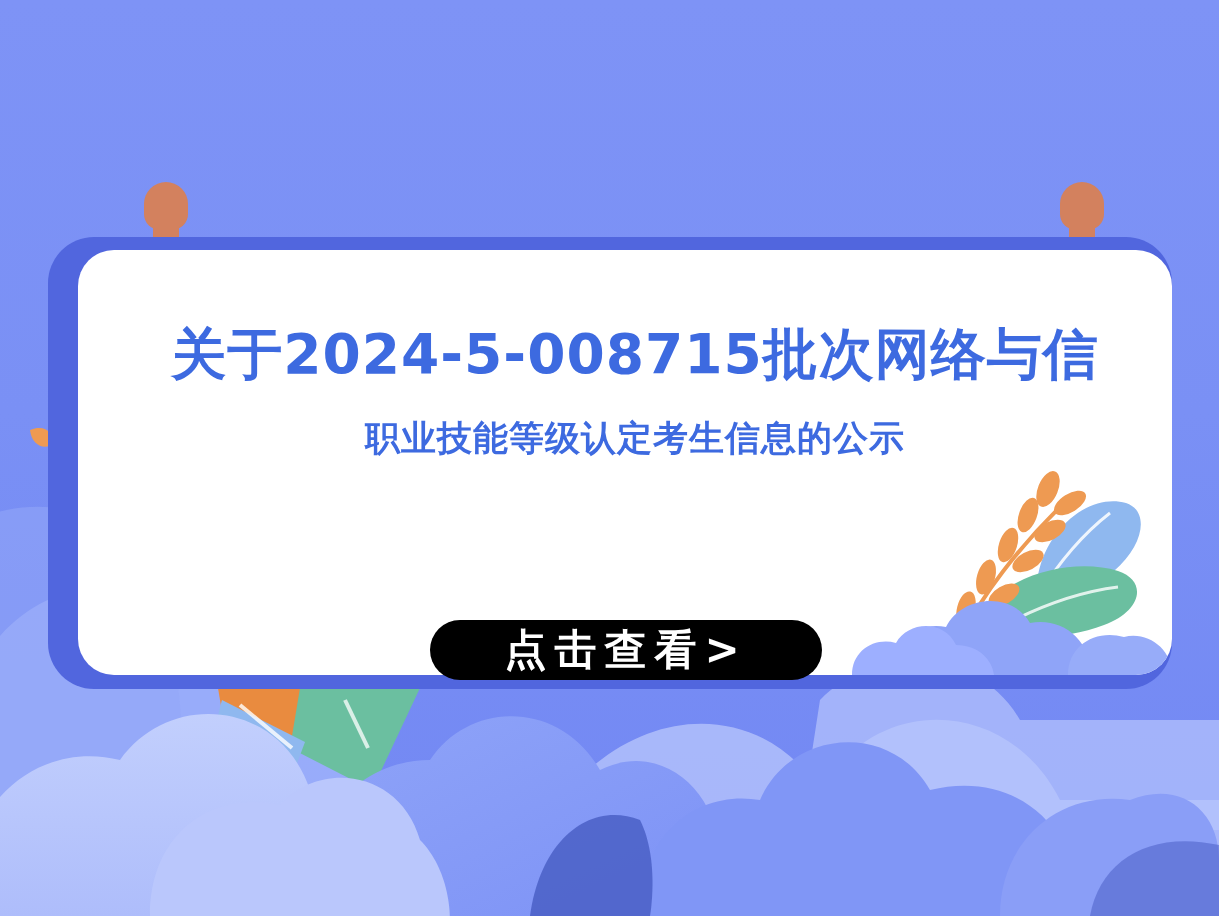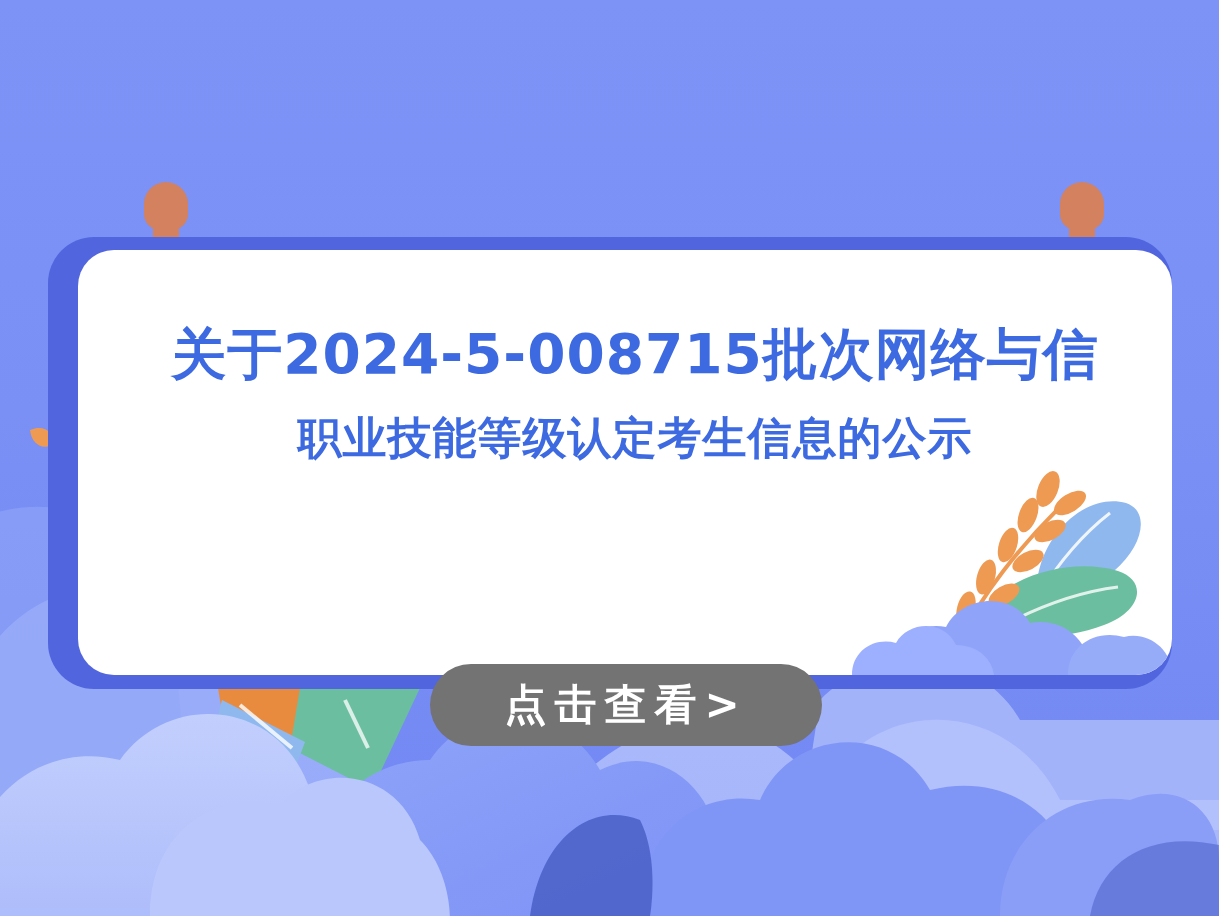--- a/index.html
+++ b/index.html
@@ -35,26 +35,26 @@
     font-weight:bold;
     font-size:56px;
     line-height:84px;
     letter-spacing:1px;
     white-space:nowrap;
     text-shadow:0 3px 0 rgba(255,255,255,.9);
     padding-left:20px;
   }
   .hl-line.l1{font-size:55px;}
   .hl-line.l2{font-size:55px;}
-  .hl-line.l3{font-size:44px;}
+  .hl-line.l3{font-size:35px;}
 
   
   .cta{
-    position:absolute;left:430px;top:664px;width:392px;height:82px;
-    background:#737373;border-radius:41px;z-index:9;
+    position:absolute;left:430px;top:620px;width:392px;height:60px;
+    background:#000000;border-radius:41px;z-index:9;
     display:flex;align-items:center;justify-content:center;
     cursor:pointer;border:none;padding:0;
   }
   .cta-label{
     color:#ffffff;font-size:42px;font-weight:bold;letter-spacing:8px;
     font-family:"DejaVu Sans","Liberation Sans",sans-serif;
     white-space:nowrap;
   }
 </style>
 </head>

